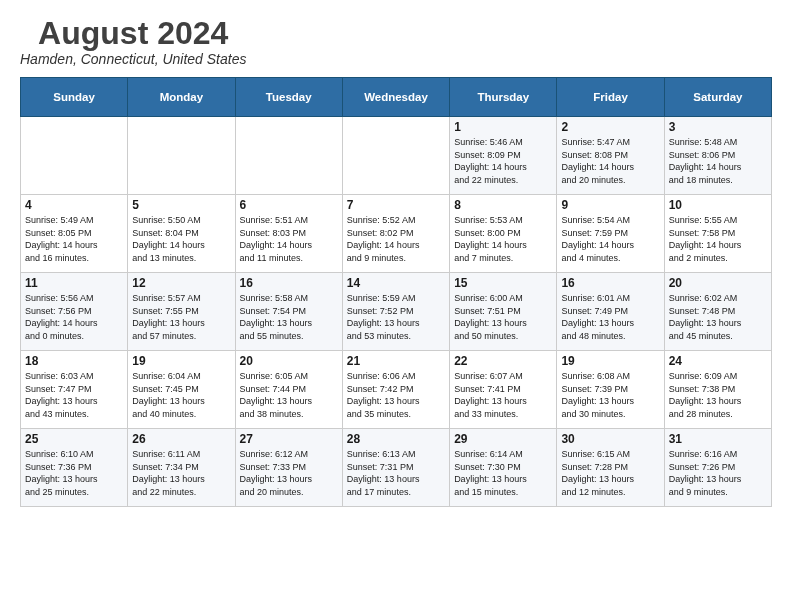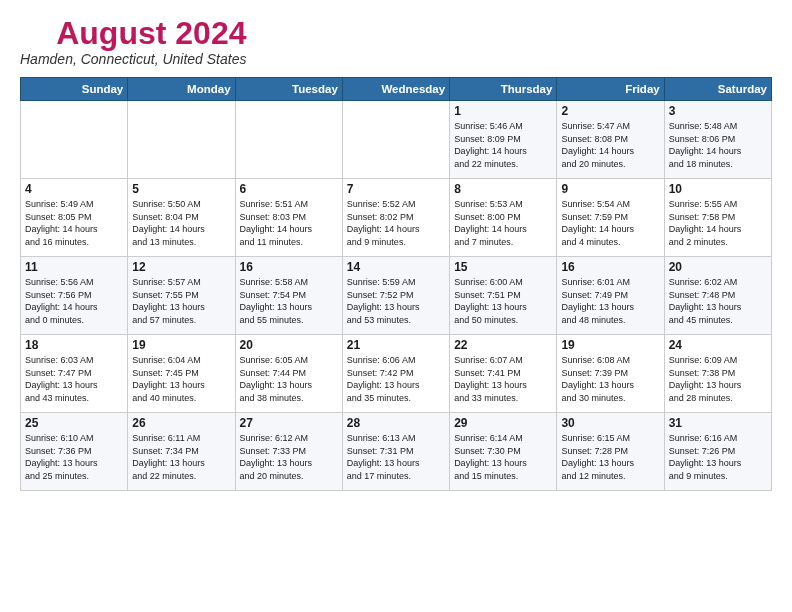--- a/index.html
+++ b/index.html
@@ -28,40 +28,41 @@
     .logo-icon {
       width: 28px;
       height: 28px;
     }
     .title-block {
       text-align: right;
     }
     .month-year {
       font-size: 32px;
       font-weight: bold;
-      color: #be185d;
+      color: #404040;
       line-height: 1.1;
+      text-align: center;
     }
     .location {
       font-size: 14px;
       color: #333;
       font-style: italic;
     }
     table {
       width: 100%;
       border-collapse: collapse;
       table-layout: fixed;
     }
     thead th {
       background: #2e6da4;
       color: #fff;
       font-size: 11.5px;
       font-weight: bold;
-      padding: 5px 4px;
-      text-align: right;
+      padding: 13px 4px;
+      text-align: center;
       border: 1px solid #1a5276;
     }
     tbody td {
       border: 1px solid #ccc;
       vertical-align: top;
       padding: 3px 4px;
       font-size: 9.5px;
       color: #222;
       height: 78px;
       background: #fff;

